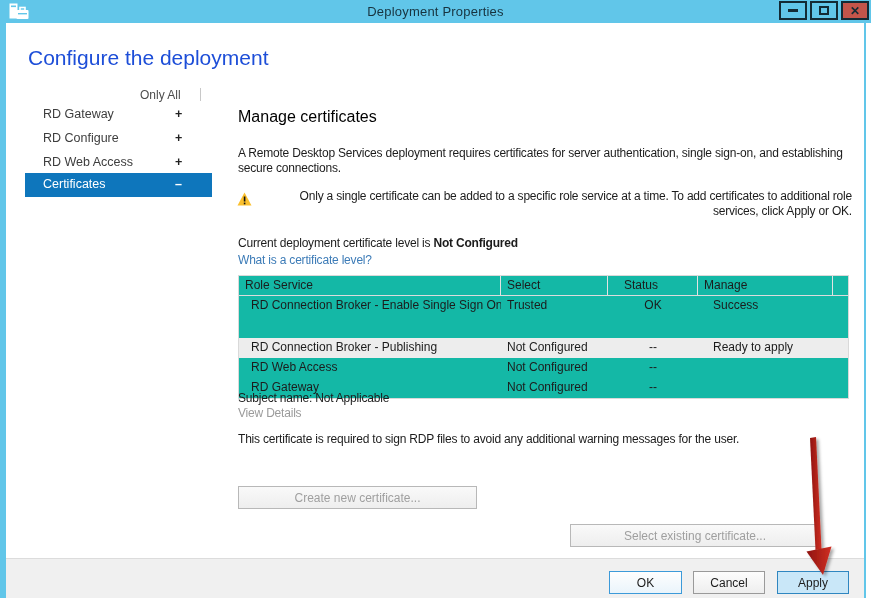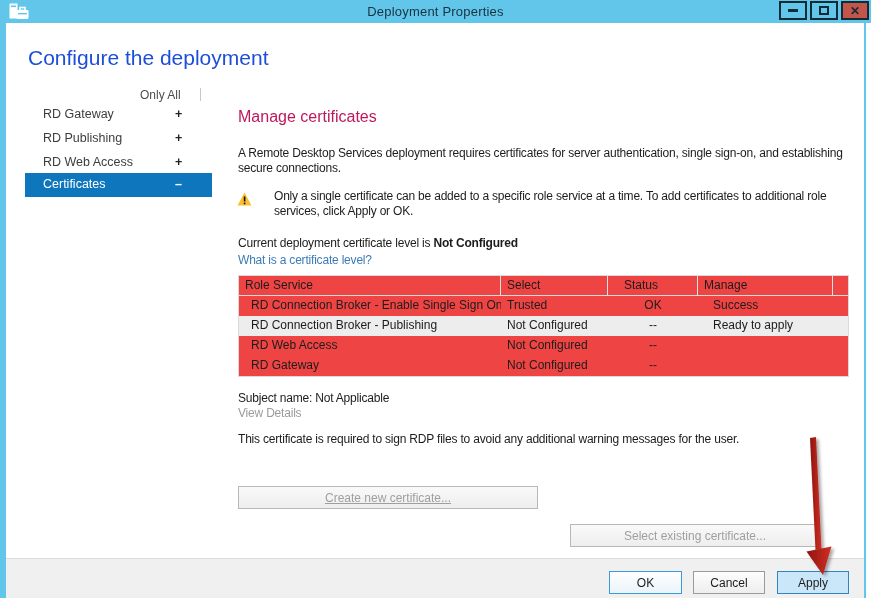--- a/index.html
+++ b/index.html
@@ -31,56 +31,56 @@
   .show-all { position:absolute; left:140px; top:88px; font-size:12px; color:#4d4d4d; cursor:pointer; }
   .nav-divider { position:absolute; left:200px; top:88px; width:1px; height:13px; background:#c8c8c8; }
   .nav-item { position:absolute; left:25px; width:187px; height:23px; font-size:12.5px; color:#3d3d3d;
               padding-left:18px; line-height:23px; cursor:pointer; }
   .nav-item .toggle { position:absolute; left:150px; top:0; font-weight:bold; color:#222; }
   .nav-item.selected { background:#0e76bc; color:#fff; height:24px; }
   .nav-item.selected .toggle { color:#fff; }
   .nav-0 { top:103px; } .nav-1 { top:127px; } .nav-2 { top:151px; } .nav-3 { top:173px; }
 
   
-  .section-title { position:absolute; left:238px; top:108px; font-size:16px; color:#be185d; font-weight:normal; }
+  .section-title { position:absolute; left:238px; top:108px; font-size:16px; color:#000000; font-weight:normal; }
   .para { font-size:12px; line-height:15px; letter-spacing:-0.2px; color:#1c1c1c; }
   .intro { position:absolute; left:238px; top:146px; width:610px; }
   .warn-icon { position:absolute; left:237px; top:192px; }
-  .warn-text { position:absolute; left:274px; top:189px; width:594px; }
+  .warn-text { position:absolute; left:258px; top:189px; width:594px;text-align:right; }
   .level-line { position:absolute; left:238px; top:236px; font-size:12px; letter-spacing:-0.2px; }
   .level-line b { font-weight:bold; }
   .link { font-size:12px; color:#3c7bb7; letter-spacing:-0.2px; cursor:pointer; }
   .level-link { position:absolute; left:238px; top:253px; }
 
   
-  .table { position:absolute; left:238px; top:275px; width:611px; border:1px solid #d9d9d9; background:#ef4444; font-size:12px; }
+  .table { position:absolute; left:238px; top:275px; width:611px; border:1px solid #d9d9d9; background:#14b8a6; font-size:12px; }
   .trow, .thead { display:flex; height:20px; line-height:19px; }
   .thead { border-bottom:1px solid #dcdcdc; }
   .thead .cell { border-right:1px solid #e3e3e3; }
   .thead .cell:last-child { border-right:none; }
   .cell { overflow:hidden; white-space:nowrap; }
   .c0 { width:262px; padding-left:12px; }
   .thead .c0 { padding-left:6px; }
   .c1 { width:107px; padding-left:6px; }
   .c2 { width:90px; padding-left:16px; }
   .trow .c2 { text-align:center; padding-left:0; }
   .c3 { width:135px; padding-left:6px; }
   .trow .c3 { padding-left:15px; }
   .c4 { width:15px; }
-  .trow.selected { background:#ededed; }
+  .trow.selected { background:#ededed;margin-top:22px; }
 
   .subject { position:absolute; left:238px; top:391px; font-size:12px; letter-spacing:-0.2px; }
   .view-details { position:absolute; left:238px; top:406px; font-size:12px; color:#9b9b9b; letter-spacing:-0.2px; cursor:default; }
   .note1 { position:absolute; left:238px; top:432px; width:610px; }
   .note2 { position:absolute; left:238px; top:458px; width:610px; }
 
   .big-btn { position:absolute; top:486px; height:23px; border:1px solid #b8b8b8;
              background:linear-gradient(#f9f9f9,#eeeeee); color:#9f9f9f; font-size:12px;
              font-family:"Liberation Sans",sans-serif; }
-  .create-btn { left:238px; width:300px;text-decoration:underline; }
+  .create-btn { left:238px; width:239px; }
   .select-btn { left:570px; width:250px;margin-top:38px; }
 
   
   .footer { position:absolute; left:6px; top:558px; width:858px; height:40px;
             background:#f0f0f0; border-top:1px solid #dcdcdc; }
   .f-btn { position:absolute; top:571px; height:23px; font-size:12px; cursor:pointer;
            font-family:"Liberation Sans",sans-serif; color:#1c1c1c; }
   .ok-btn { left:609px; width:73px; border:1px solid #3c9ad9; background:linear-gradient(#fefefe,#eaf4fb); }
   .cancel-btn { left:693px; width:72px; border:1px solid #9a9a9a; background:linear-gradient(#fdfdfd,#eeeeee); }
   .apply-btn { left:777px; width:72px; border:1px solid #2f86c0; background:#c9e7f8; }
@@ -120,21 +120,21 @@
   <h1 class="page-title">Configure the deployment</h1>
 
   <span class="show-all">Only All</span>
   <div class="nav-divider"></div>
 
   <div class="nav-item nav-0">
     <span>RD Gateway</span>
     <span class="toggle">+</span>
   </div>
   <div class="nav-item nav-1">
-    <span>RD Publishing</span>
+    <span>RD Configure</span>
     <span class="toggle">+</span>
   </div>
   <div class="nav-item nav-2">
     <span>RD Web Access</span>
     <span class="toggle">+</span>
   </div>
   <div class="nav-item nav-3 selected">
     <span>Certificates</span>
     <span class="toggle">–</span>
   </div>

